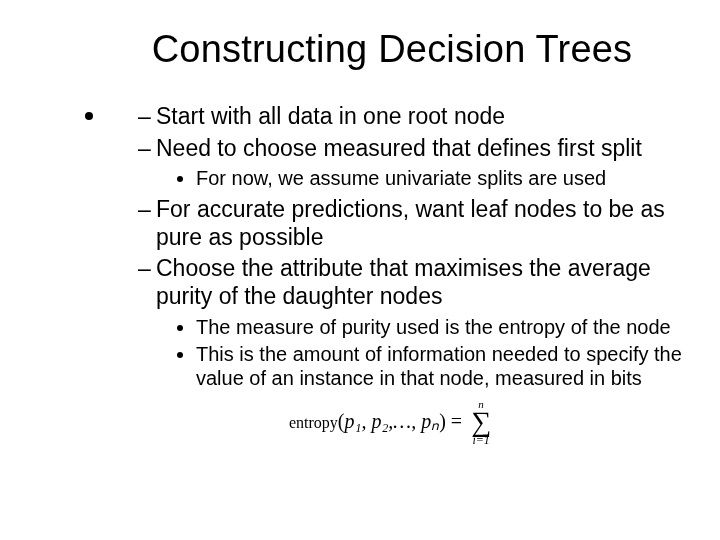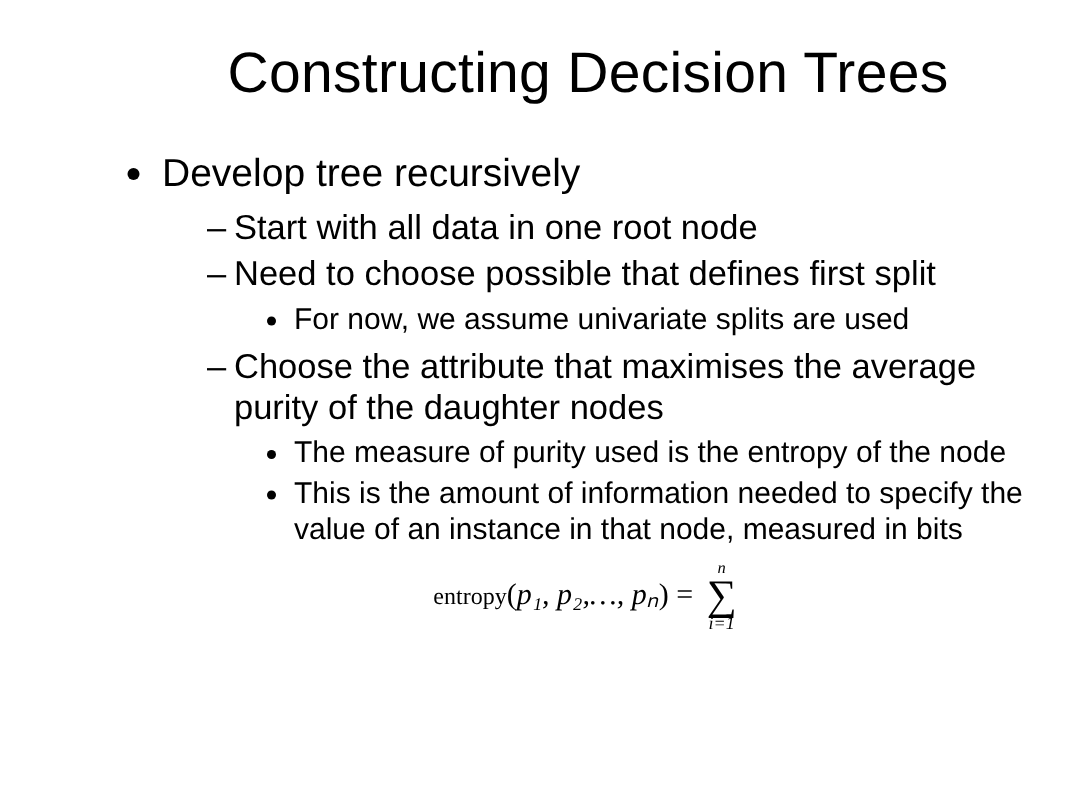--- a/index.html
+++ b/index.html
@@ -105,32 +105,34 @@
 </style>
 </head>
 <body>
 
 <div class="slide">
 
   <div class="title">Constructing Decision Trees</div>
 
   <ul class="lvl1">
     <li>
-      <span>Develop tree recursively</span>
       <ul class="lvl2">
         <li>
           <span>Start with all data in one root node</span>
         </li>
         <li>
-          <span>Need to choose possible that defines first split</span>
+          <span>Need to choose measured that defines first split</span>
           <ul class="lvl3">
             <li>
               <span>For now, we assume univariate splits are used</span>
             </li>
           </ul>
+        </li>
+        <li>
+          <span>For accurate predictions, want leaf nodes to be as pure as possible</span>
         </li>
         <li>
           <span>Choose the attribute that maximises the average purity of the daughter nodes</span>
           <ul class="lvl3">
             <li>
               <span>The measure of purity used is the entropy of the node</span>
             </li>
             <li>
               <span>This is the amount of information needed to specify the value of an instance in that node, measured in bits</span>
             </li>

